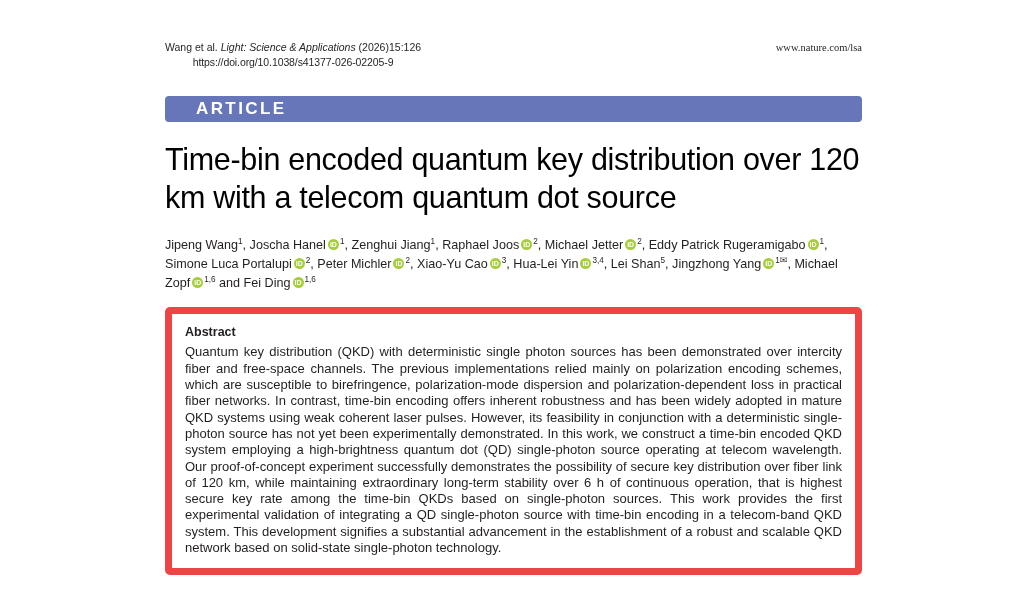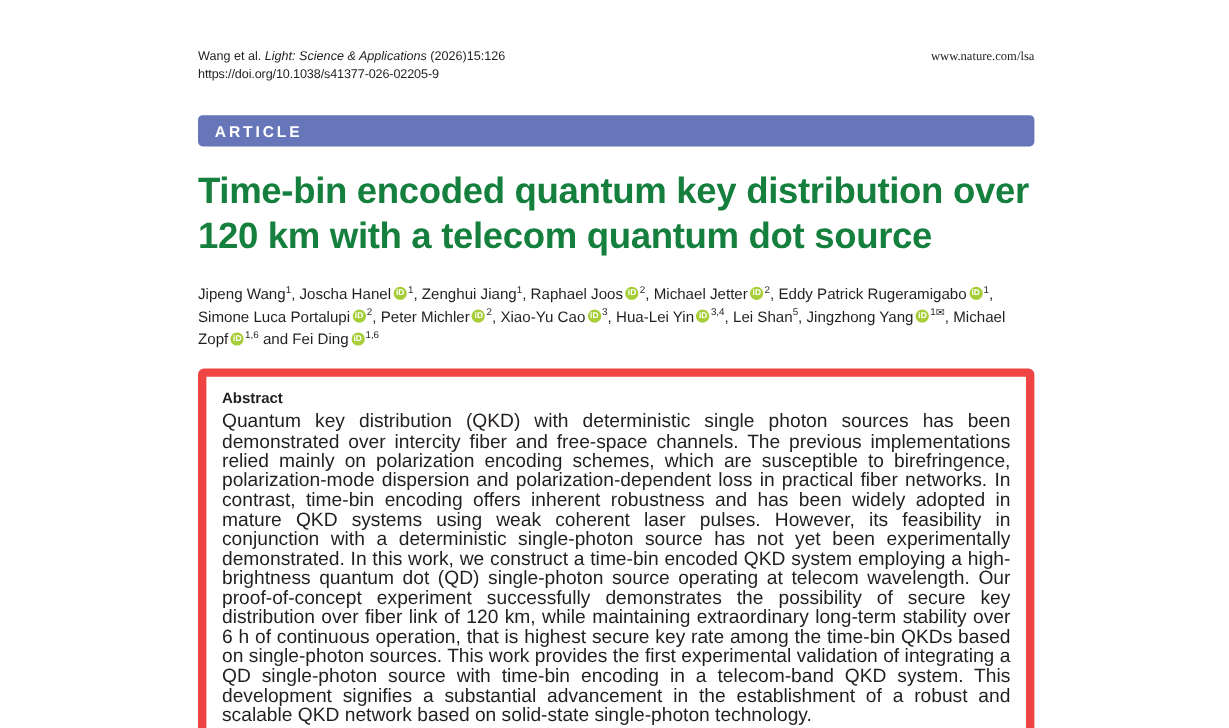--- a/index.html
+++ b/index.html
@@ -40,20 +40,21 @@
   }
   .header-left {
     max-width: 520px;
   }
   .header-left .cite-italic {
     font-style: italic;
   }
   .header-left .doi {
     display: block;
     letter-spacing: -0.1px;
+    text-align: center;
   }
   .header-right {
     font-size: 10.5px;
     color: #231f20;
     white-space: nowrap;
     padding-top: 0px;
     font-family: Liberation Serif, serif;
   }
 
   
@@ -64,38 +65,39 @@
     border-radius: 4px;
     display: flex;
     align-items: center;
     justify-content: space-between;
     padding: 0 14px;
     box-sizing: border-box;
   }
   .article-bar .label {
     color: #ffffff;
     font-weight: bold;
-    font-size: 13px;
+    font-size: 17px;
     letter-spacing: 2.4px;
+    margin-left: 17px;
   }
   .article-bar .access {
     color: #ffffff;
     font-weight: bold;
     font-size: 13px;
     letter-spacing: 1.2px;
     margin-top: 47px;
   }
 
   
   .title {
     margin-top: 18px;
     font-size: 30.5px;
     line-height: 38px;
-    color: #15803d;
-    font-weight: bold;
+    color: #000000;
+    font-weight: normal;
     letter-spacing: -0.3px;
   }
 
   
   .authors {
     font-size: 12.6px;
     line-height: 19px;
     color: #231f20;
   }
   .authors sup {
@@ -141,21 +143,21 @@
     padding: 11px 13px 12px 13px;
     box-sizing: border-box;
   }
   .abstract-title {
     font-weight: bold;
     font-size: 12.5px;
     color: #231f20;
     margin-bottom: 5px;
   }
   .abstract-text {
-    font-size: 16px;
+    font-size: 13px;
     line-height: 16.3px;
     text-align: justify;
     color: #231f20;
   }
 </style>
 </head>
 <body>
 
 <div class="page">
   <div class="content">

